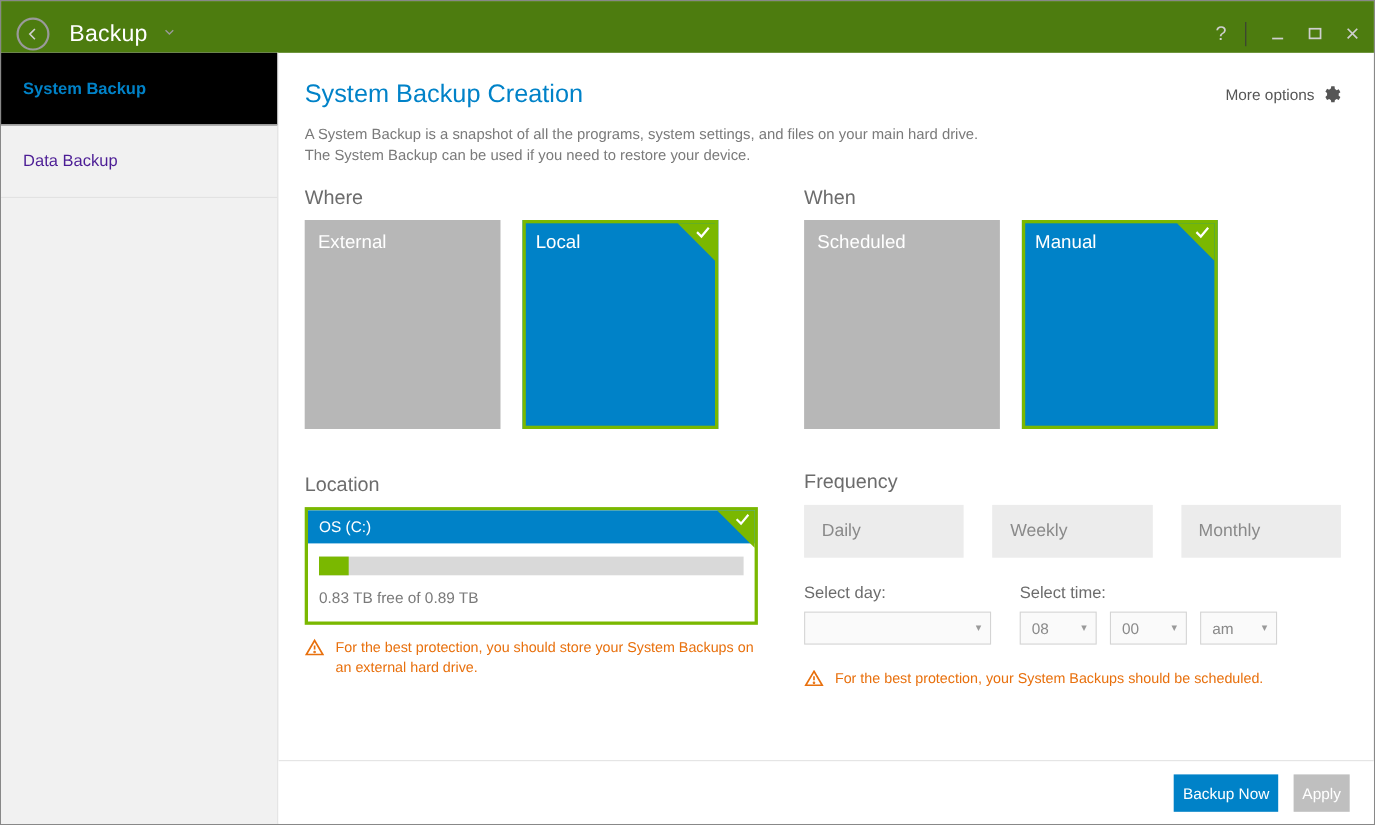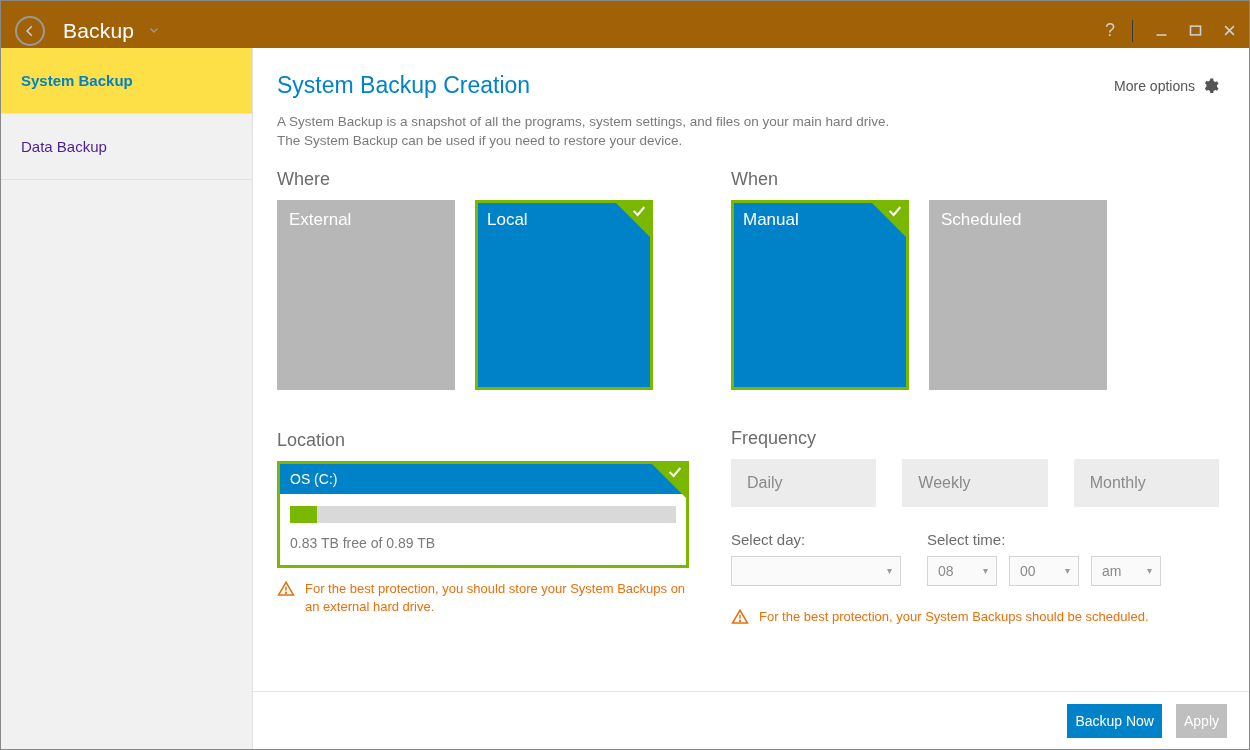--- a/index.html
+++ b/index.html
@@ -1,36 +1,36 @@
 <!DOCTYPE html>
 <html><head>
 <meta charset="utf-8">
 <style>
   * { box-sizing: border-box; margin: 0; padding: 0; font-family: "Segoe UI", Arial, sans-serif; }
   html, body { width: 1250px; height: 750px; overflow: hidden; background: #fff; }
   .window { width: 1250px; height: 750px; display: flex; flex-direction: column; border: 1px solid #888; }
 
   
-  .titlebar { height: 47px; background: #a16207; color: #fff; display: flex; align-items: center; padding: 12px 6px 0 14px; }
+  .titlebar { height: 47px; background: #4d7c0f; color: #fff; display: flex; align-items: center; padding: 12px 6px 0 14px; }
   .back-btn { width: 30px; height: 30px; border: 2px solid #9a9a9a; border-radius: 50%; display:flex; align-items:center; justify-content:center; color:#c8c8c8; cursor:pointer; margin-right:18px; }
   .back-btn svg { width:14px; height:14px; stroke:#d0d0d0; }
   .title-label { font-size: 21px; font-weight:300; letter-spacing:0.2px; }
   .title-chevron { margin-left: 14px; color:#9a9a9a; }
   .title-chevron svg { width:12px; height:12px; }
   .title-spacer { flex:1; }
   .title-icon { width:28px; height:28px; margin-left:6px; display:flex; align-items:center; justify-content:center; color:#cfcfcf; cursor:pointer; }
   .title-icon svg { width:15px; height:15px; }
   .title-icon.help { font-size:18px; font-weight:400; }
   .title-divider { width:1px; height:22px; background:#3a3a3a; margin:0 8px; }
 
   
   .body { flex:1; display:flex; min-height:0; }
   .sidebar { width:252px; background:#f1f1f1; border-right:1px solid #e2e2e2; display:flex; flex-direction:column; }
   .side-item { padding:24px 20px; font-size:15px; color:#4c1d95; border-bottom:1px solid #e2e2e2; cursor:pointer; }
-  .side-item.active { background:#fde047; color:#0082c8; font-weight:600; }
+  .side-item.active { background:#000000; color:#0082c8; font-weight:600; }
 
   .main { flex:1; position:relative; padding:24px 30px 70px 24px; overflow:hidden; }
 
   .page-header { display:flex; align-items:center; margin-bottom:14px; }
   .page-title { color:#0082c8; font-size:23px; font-weight:400; flex:1; }
   .more-options { color:#555; font-size:14px; display:flex; align-items:center; gap:6px; cursor:pointer; }
   .more-options svg { width:18px; height:18px; fill:#555; }
 
   .desc { color:#7a7a7a; font-size:13.5px; line-height:1.4; margin-bottom:18px; }
 
@@ -183,29 +183,29 @@
                   <circle cx="12" cy="17" r="0.6" fill="#e8700d"></circle>
                 </svg>
               <span>For the best protection, you should store your System Backups on an external hard drive.</span>
             </div>
           </div>
         </div>
 
         <div class="colR">
           <div class="section-label">When</div>
           <div class="tile-row">
+            <div class="tile">
+              <span>Scheduled</span>
+            </div>
             <div class="tile selected">
               <span>Manual</span>
               <div class="corner"></div>
               <div class="check"><svg viewBox="0 0 24 24" fill="none" stroke-width="3">
                     <path d="M4 12 L10 18 L20 6"></path>
                   </svg></div>
-            </div>
-            <div class="tile">
-              <span>Scheduled</span>
             </div>
           </div>
 
           <div class="freq-section">
             <div class="section-label">Frequency</div>
             <div class="freq-row">
               <div class="freq-btn">
                   <span>Daily</span>
                 </div>
               <div class="freq-btn">

